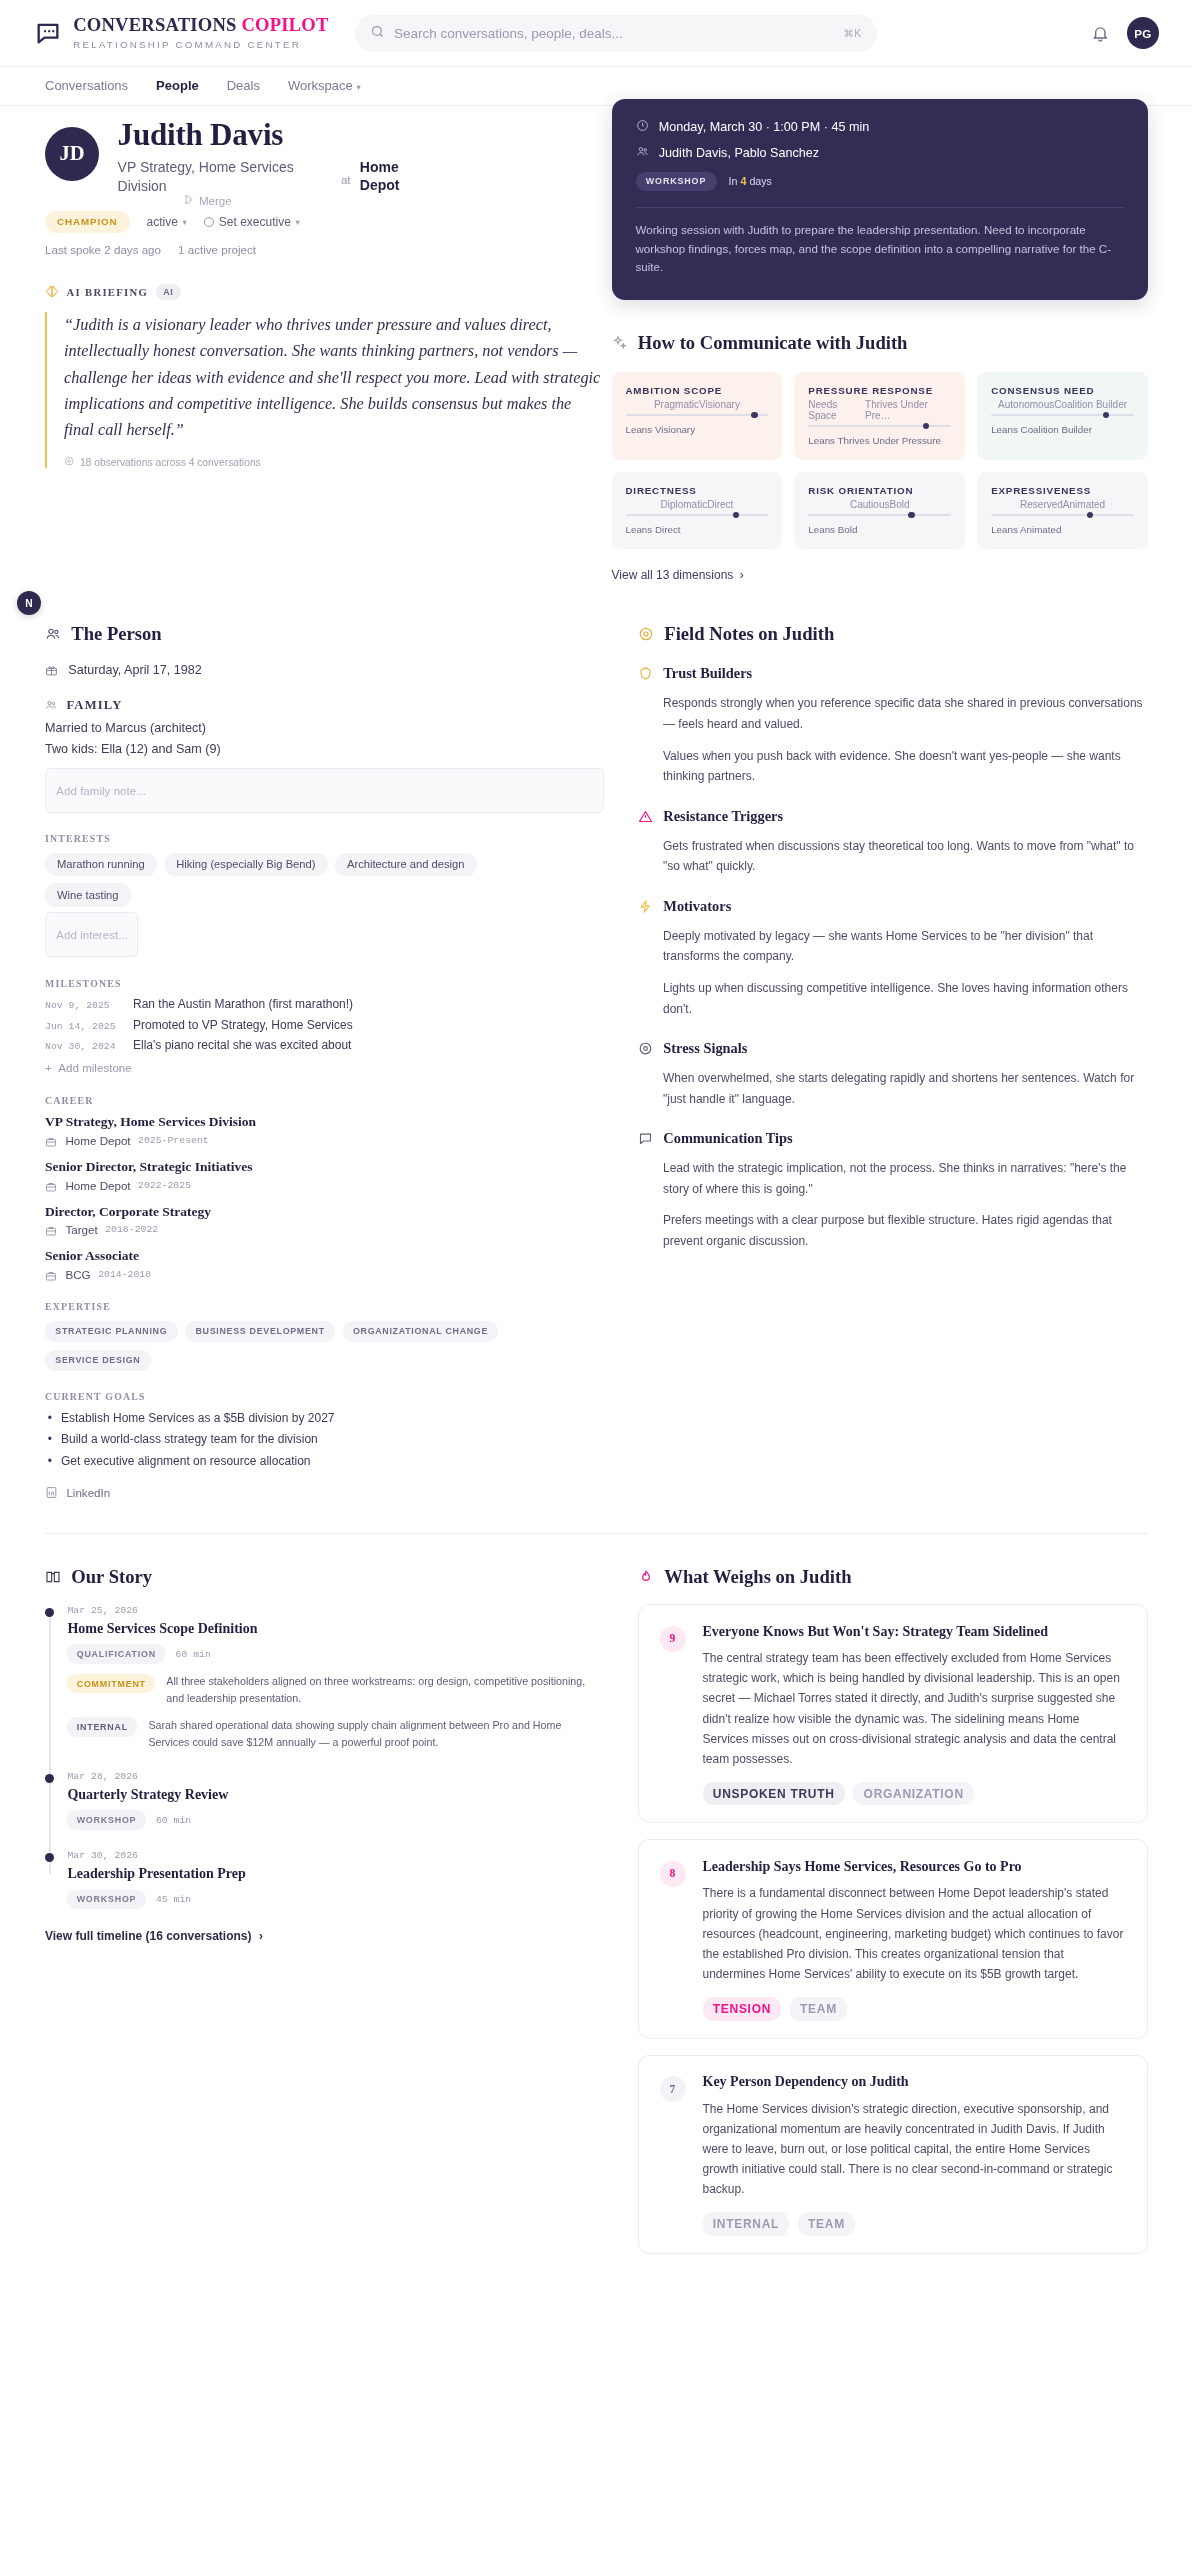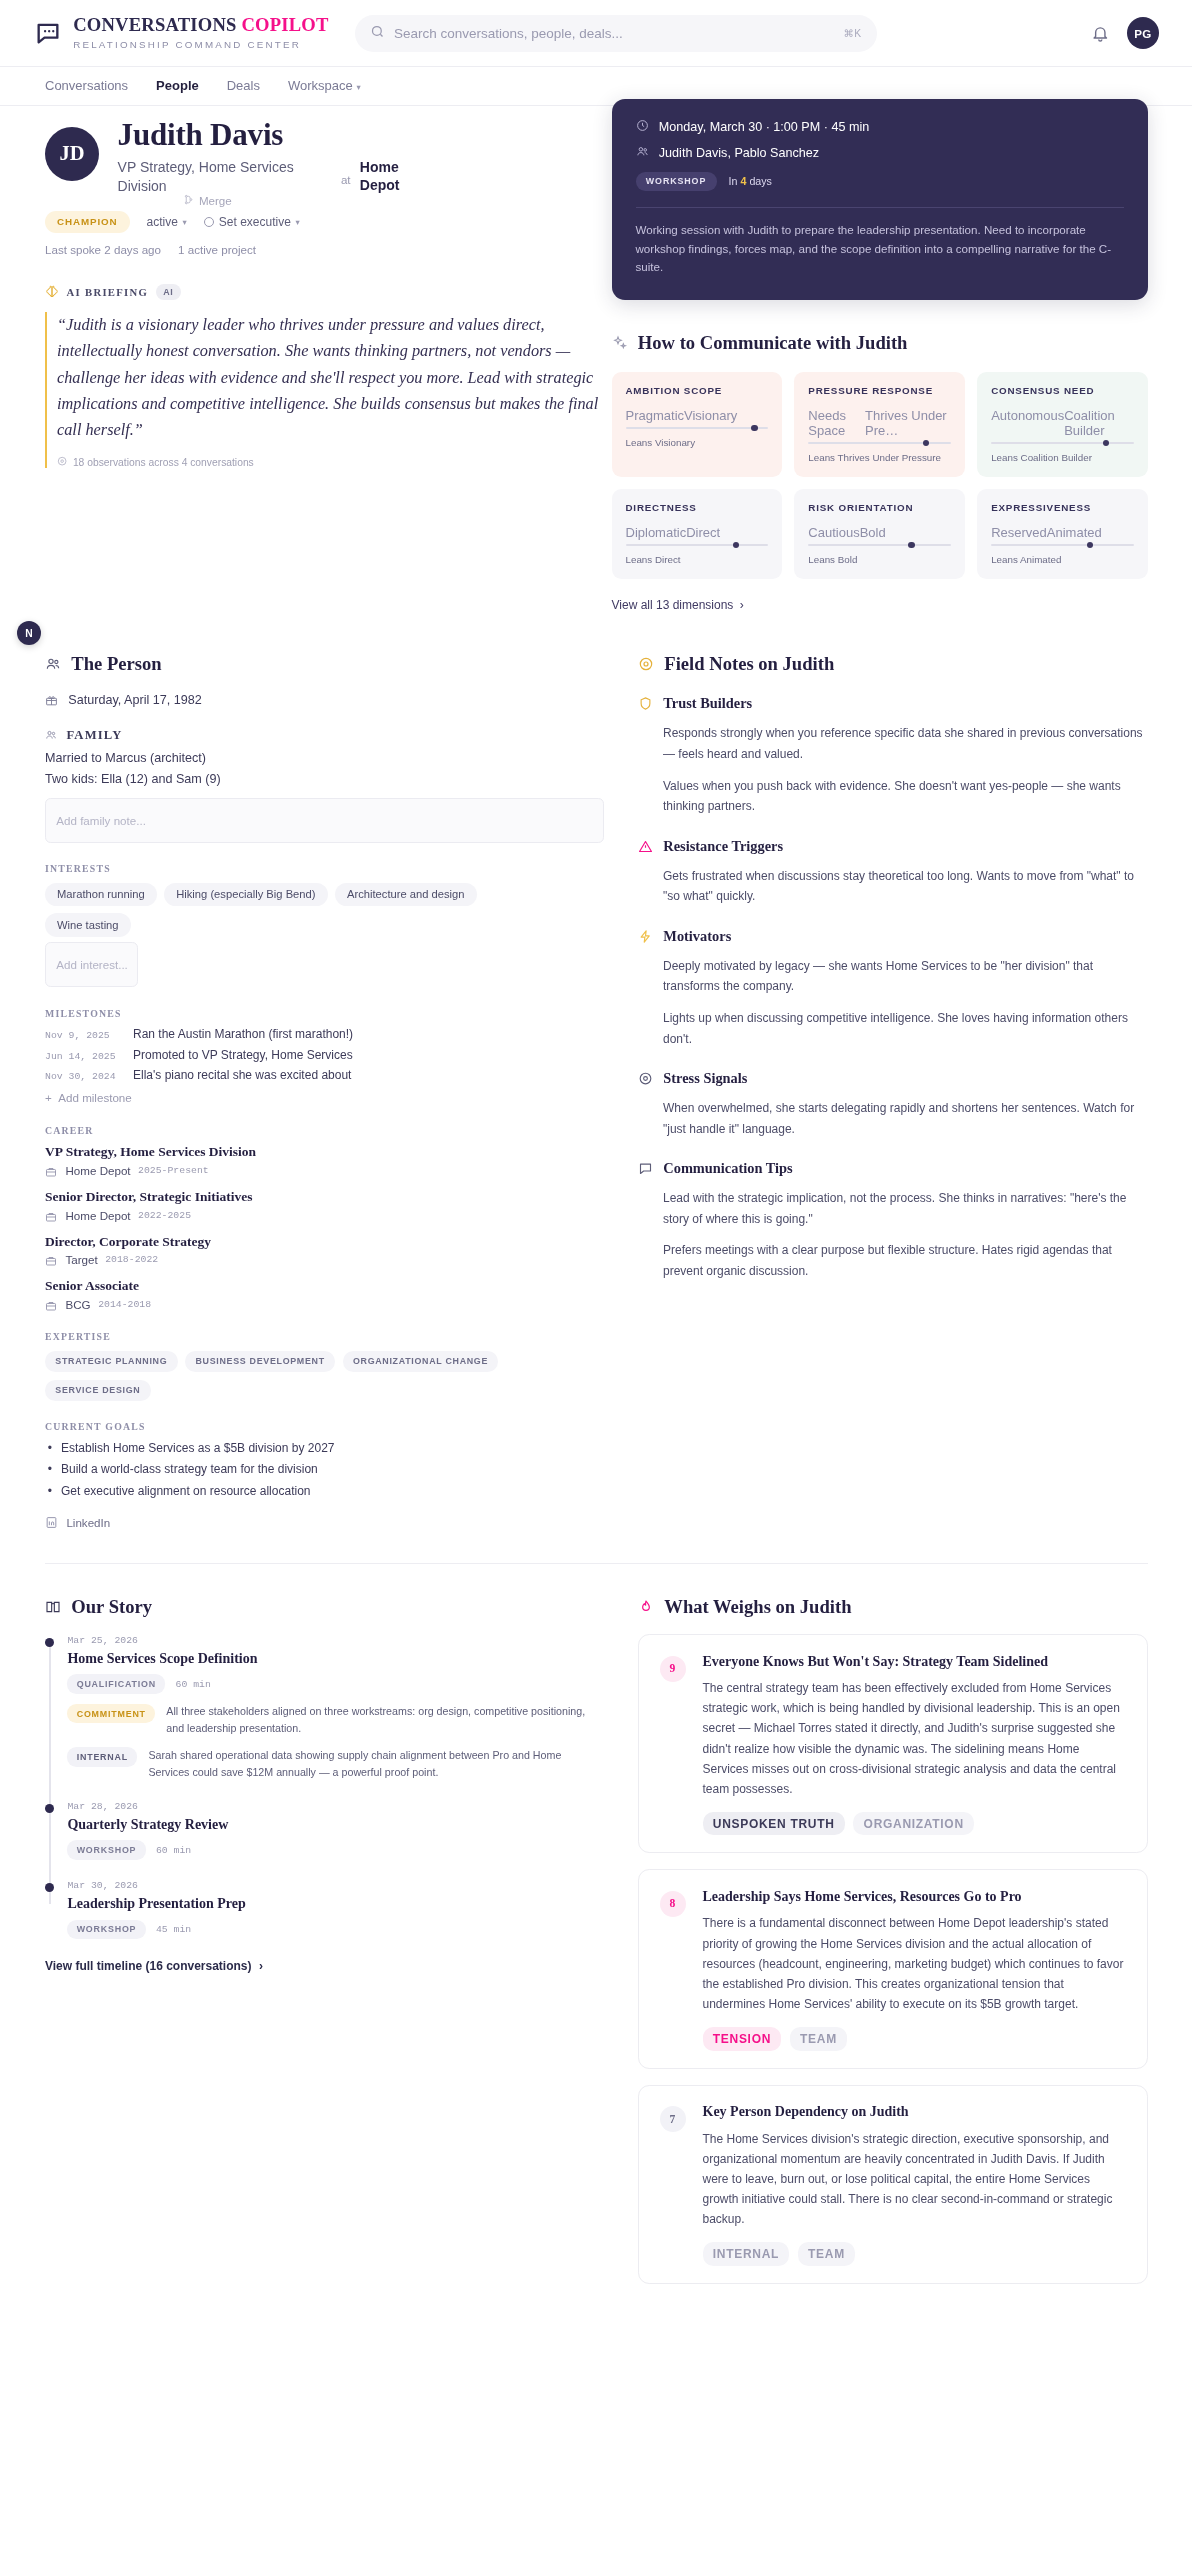--- a/index.html
+++ b/index.html
@@ -129,21 +129,21 @@
   .ai-brief-label {
     font-family: "Liberation Serif", serif; font-weight: bold;
     font-size: 10.7px; letter-spacing: 1.3px; color: #4a4a68;
   }
   .ai-pill {
     background: #eeeef3; color: #6d6d88; font-size: 8.9px; font-weight: bold;
     padding: 2.8px 7.5px; border-radius: 8.4px; letter-spacing: 0.6px;
   }
   .brain { width: 14px; height: 14px; color: #e5b13a; }
   .quote-block {
-    margin-top: 12px; border-left: 2.8px solid #f0c04a; padding-left: 10px;
+    margin-top: 12px; border-left: 2.8px solid #f0c04a; padding-left: 17px;
   }
   .quote-text {
     font-family: "Liberation Serif", serif;
     font-size: 16.3px; line-height: 1.62; color: #342f52; font-style: italic;
   }
   .quote-meta {
     margin-top: 12px; font-size: 10.3px; color: #a0a0b4;
     display: flex; align-items: center; gap: 5.6px;
   }
 
@@ -182,22 +182,22 @@
     margin-top: 18.6px;
   }
   .dim-card { border-radius: 9.3px; padding: 13px 14px 14px 14px; }
   .dim-card.warm { background: #fdf1ee; }
   .dim-card.cool { background: #f1f7f4; }
   .dim-card.neutral { background: #f6f6f9; }
   .dim-name {
     font-size: 9.8px; font-weight: bold; letter-spacing: 0.8px; color: #37325a;
   }
   .dim-poles {
-    display: flex; justify-content: flex-start;
-    font-size: 13px; color: #8e8ea8; margin-top: 12px;
+    display: flex; justify-content: center;
+    font-size: 10px; color: #8e8ea8; margin-top: 3px;
   }
   .dim-track {
     height: 1.9px; background: #dedee8; border-radius: 1.9px; position: relative;
     margin-top: 3.7px; margin-bottom: 8.4px;
   }
   .dim-dot {
     width: 6.5px; height: 6.5px; border-radius: 50%; background: #3d3760;
     position: absolute; top: -2.3px;
   }
   .dim-lean { font-size: 9.8px; color: #6d6d88; }

